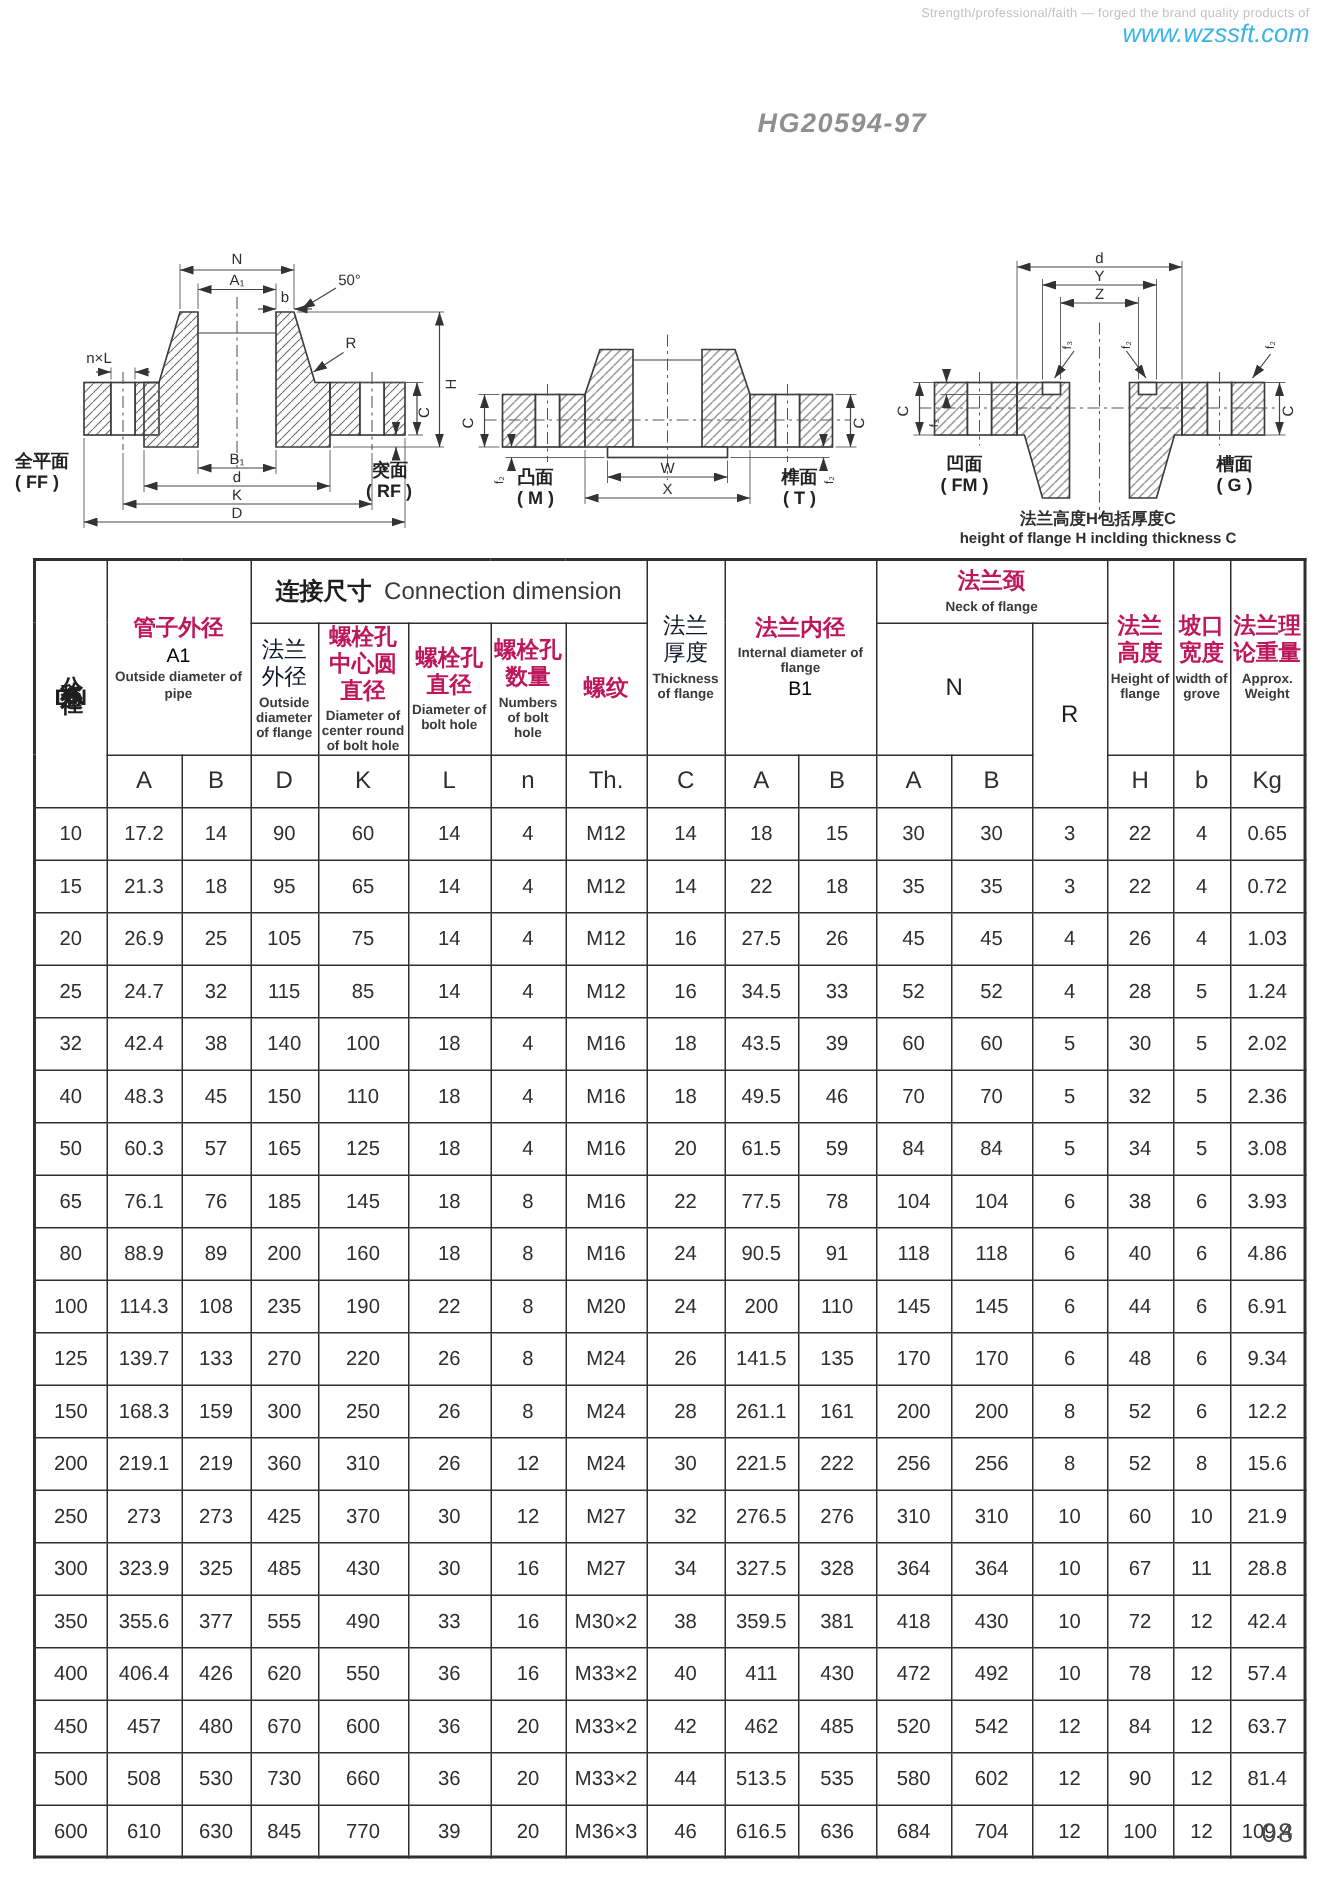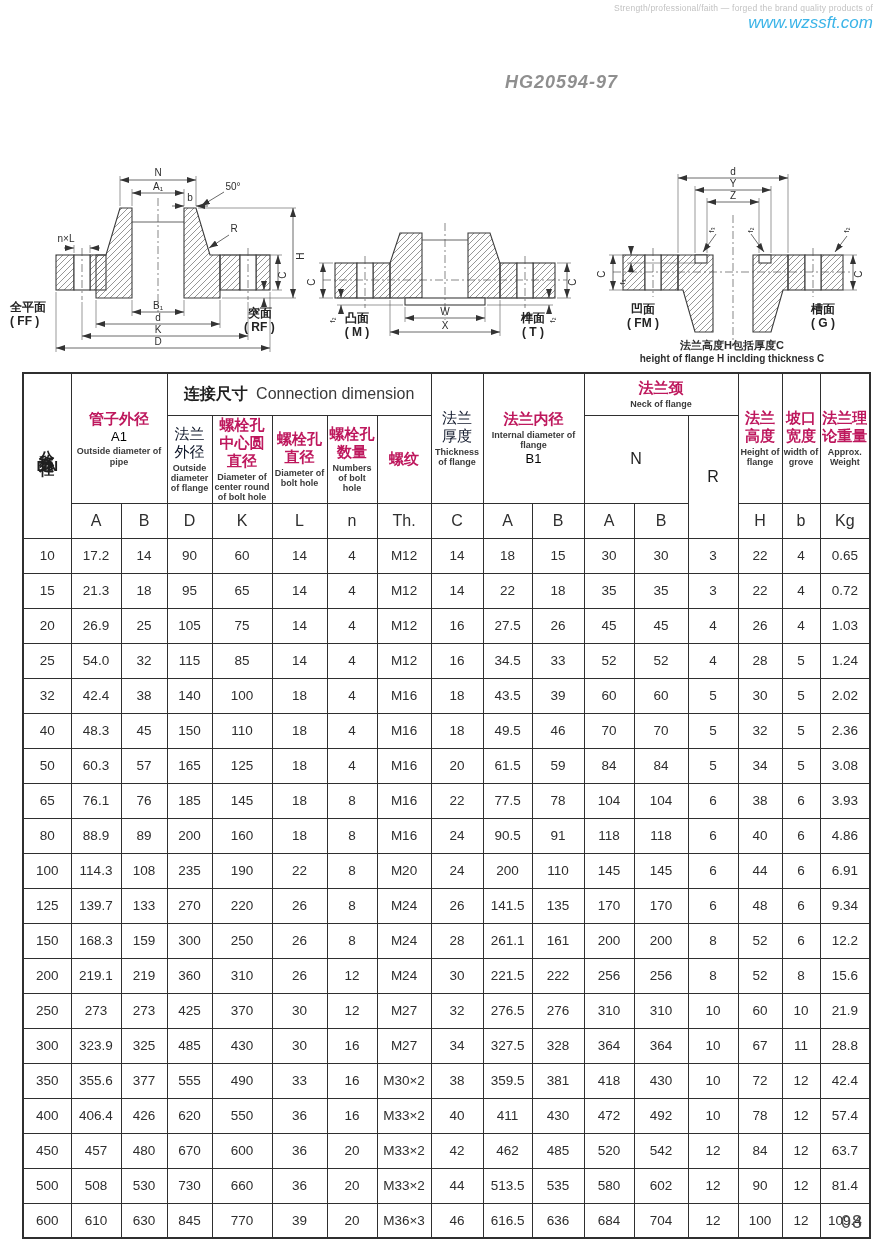--- a/index.html
+++ b/index.html
@@ -412,21 +412,21 @@
           <td>26</td>
           <td>45</td>
           <td>45</td>
           <td>4</td>
           <td>26</td>
           <td>4</td>
           <td>1.03</td>
         </tr>
         <tr>
           <td>25</td>
-          <td>54.0</td>
+          <td>24.7</td>
           <td>32</td>
           <td>115</td>
           <td>85</td>
           <td>14</td>
           <td>4</td>
           <td>M12</td>
           <td>16</td>
           <td>34.5</td>
           <td>33</td>
           <td>52</td>

